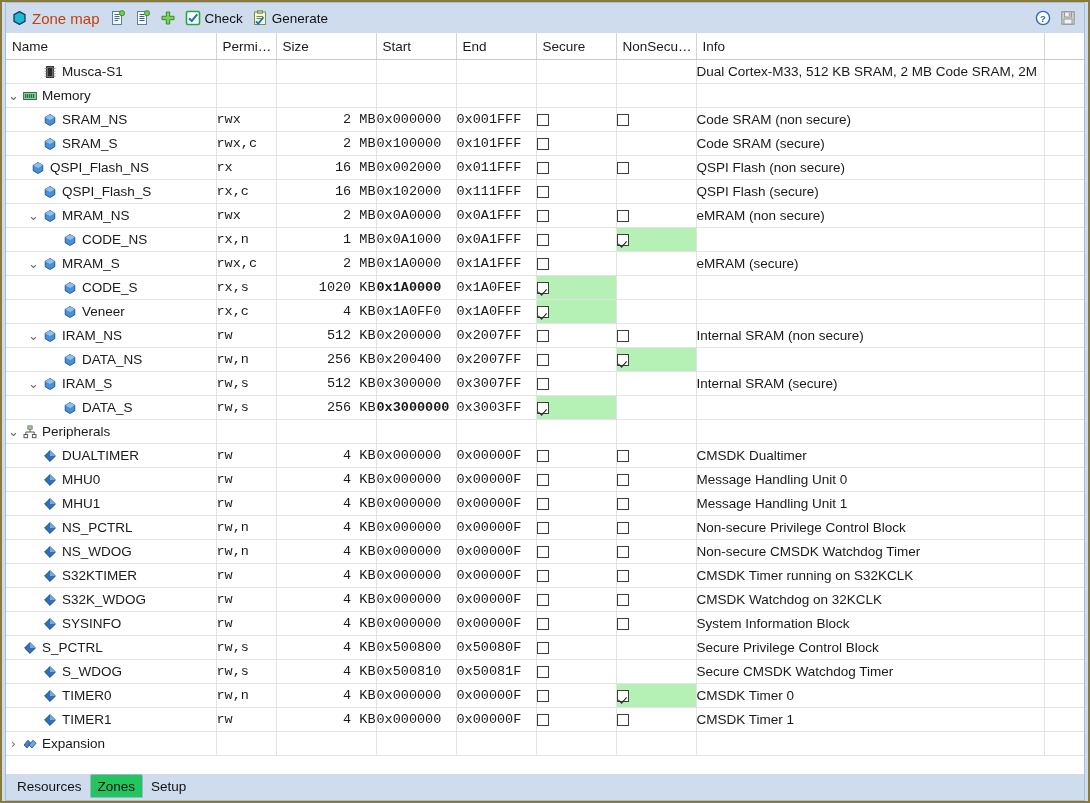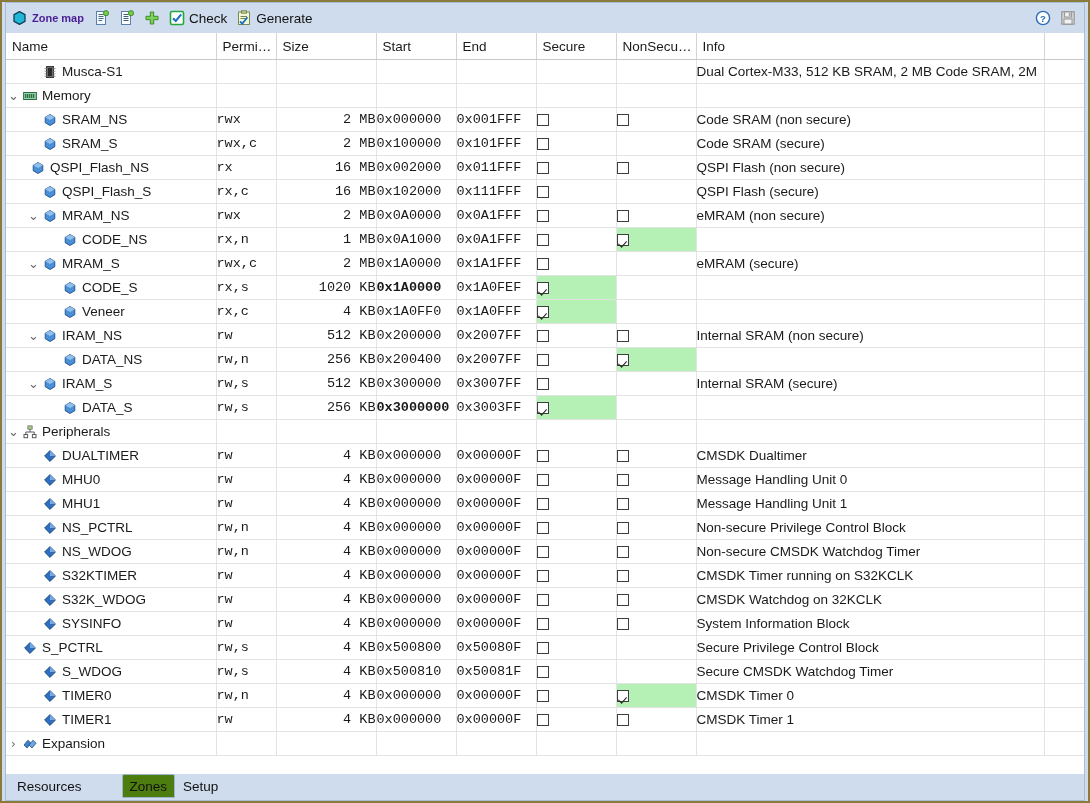--- a/index.html
+++ b/index.html
@@ -63,21 +63,21 @@
     display:flex;flex-direction:column;
     min-height:0;
   }
   .toolbar{
     flex:0 0 30px;height:30px;
     background:#cfdced;
     display:flex;align-items:center;
     padding:0 8px 0 7px;position:relative;
   }
   .toolbar .form-title{
-    font-size:11px;font-weight:bold;color:#4c1d95;
+    font-size:15px;font-weight:normal;color:#c2410c;
     margin-left:6px;margin-right:10px;letter-spacing:0px;
   }
   .tb-item{
     display:flex;align-items:center;gap:4px;
     margin-right:9px;cursor:pointer;
     font-size:13.5px;color:#111;
   }
   .tb-icon{width:16px;height:16px;flex:0 0 16px;display:block;}
   .toolbar .right{
     position:absolute;right:8px;top:0;height:30px;
@@ -156,25 +156,24 @@
     padding-left:3px;
     border-top:0;
   }
   .btab{
     height:24px;box-sizing:border-box;
     display:flex;align-items:center;padding:0 7px;
     font-size:13.5px;color:#111;cursor:pointer;
     border:1px solid transparent;
   }
   .btab.active{
-    background:#4d7c0f;
+    background:#22c55e;
     border:1px solid #9db6d0;
     border-top:1px solid #9db6d0;
     border-radius:2px 2px 0 0;
-    margin-left:32px;
   }
   .btabspacer{flex:1 1 auto;}
 </style>
 </head>
 <body>
 
 <div class="window">
 
 
   <div class="editor">

